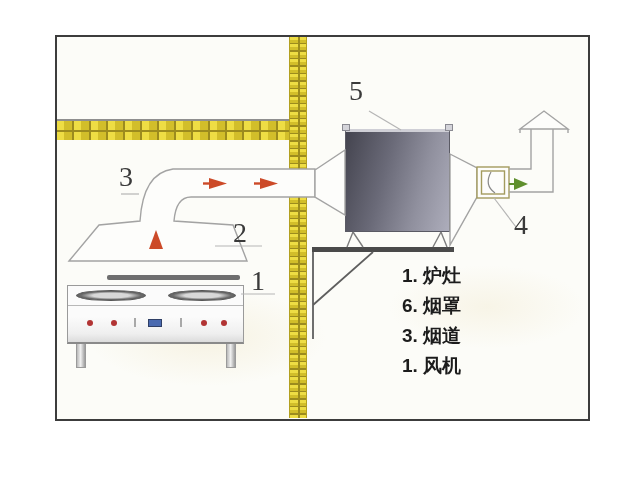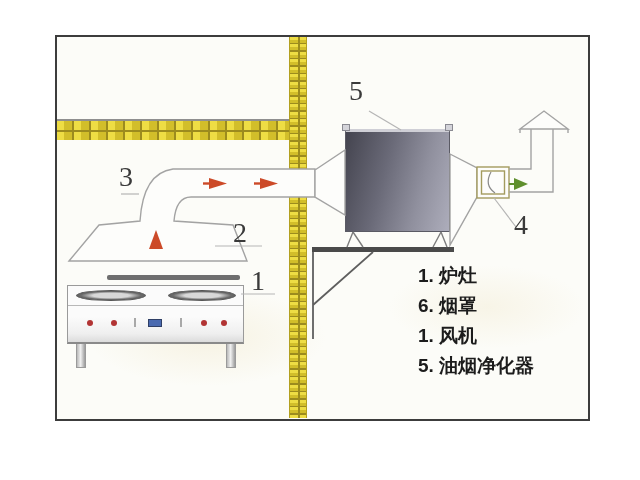--- a/index.html
+++ b/index.html
@@ -53,21 +53,21 @@
   .burner{top:4px;height:11px;border-radius:50%;
     background:radial-gradient(ellipse at 50% 50%, #d8d8d8 0 38%, #6a6a6a 62%, #474747 100%);
     border:1px solid #555;}
   .burner.left{left:8px;width:70px;} .burner.right{left:100px;width:68px;}
   .knob{top:34px;width:6px;height:6px;border-radius:50%;background:var(--knob-red);}
   .tick{top:32px;width:2px;height:9px;background:#a8a8a8;}
   .display{left:80px;top:33px;width:14px;height:8px;background:var(--display-blue);border:1px solid #2f3f66;}
   .leg{top:307px;width:10px;height:24px;background:linear-gradient(90deg,#b8b8b8,#f0f0f0 45%,#9c9c9c);border:1px solid #9a9a9a;border-top:none;}
   .leg.left{left:19px;} .leg.right{left:169px;}
   
-  .legend{left:345px;top:224px;width:180px;color:#1c1c1c;font-size:19px;font-weight:600;margin-left:16px;}
+  .legend{left:345px;top:224px;width:180px;color:#1c1c1c;font-size:19px;font-weight:600;}
   .legend .row{position:static;display:block;height:30px;line-height:30px;white-space:nowrap;}
   
   .callout{font-family:"Liberation Serif", serif;font-size:28px;color:#3a3a3a;line-height:1;}
   .c1{left:194px;top:230px;} .c2{left:176px;top:182px;} .c3{left:62px;top:126px;}
   .c4{left:457px;top:174px;} .c5{left:292px;top:40px;}
   
   svg.art{left:0;top:0;width:531px;height:382px;}
   .ln{stroke:var(--line-gray);stroke-width:1.4;fill:none;}
   .fillwhite{fill:#fdfdfb;}
   .leader{stroke:#b5b5b5;stroke-width:1.2;fill:none;}
@@ -146,17 +146,17 @@
 
   <div class="callout c1">1</div>
   <div class="callout c2">2</div>
   <div class="callout c3">3</div>
   <div class="callout c4">4</div>
   <div class="callout c5">5</div>
 
   <div class="legend">
     <span class="row">1. 炉灶</span>
     <span class="row">6. 烟罩</span>
+    <span class="row">3. 烟道</span>
     <span class="row">1. 风机</span>
-    <span class="row">5. 油烟净化器</span>
   </div>
 
 </div>
 
 </body></html>

